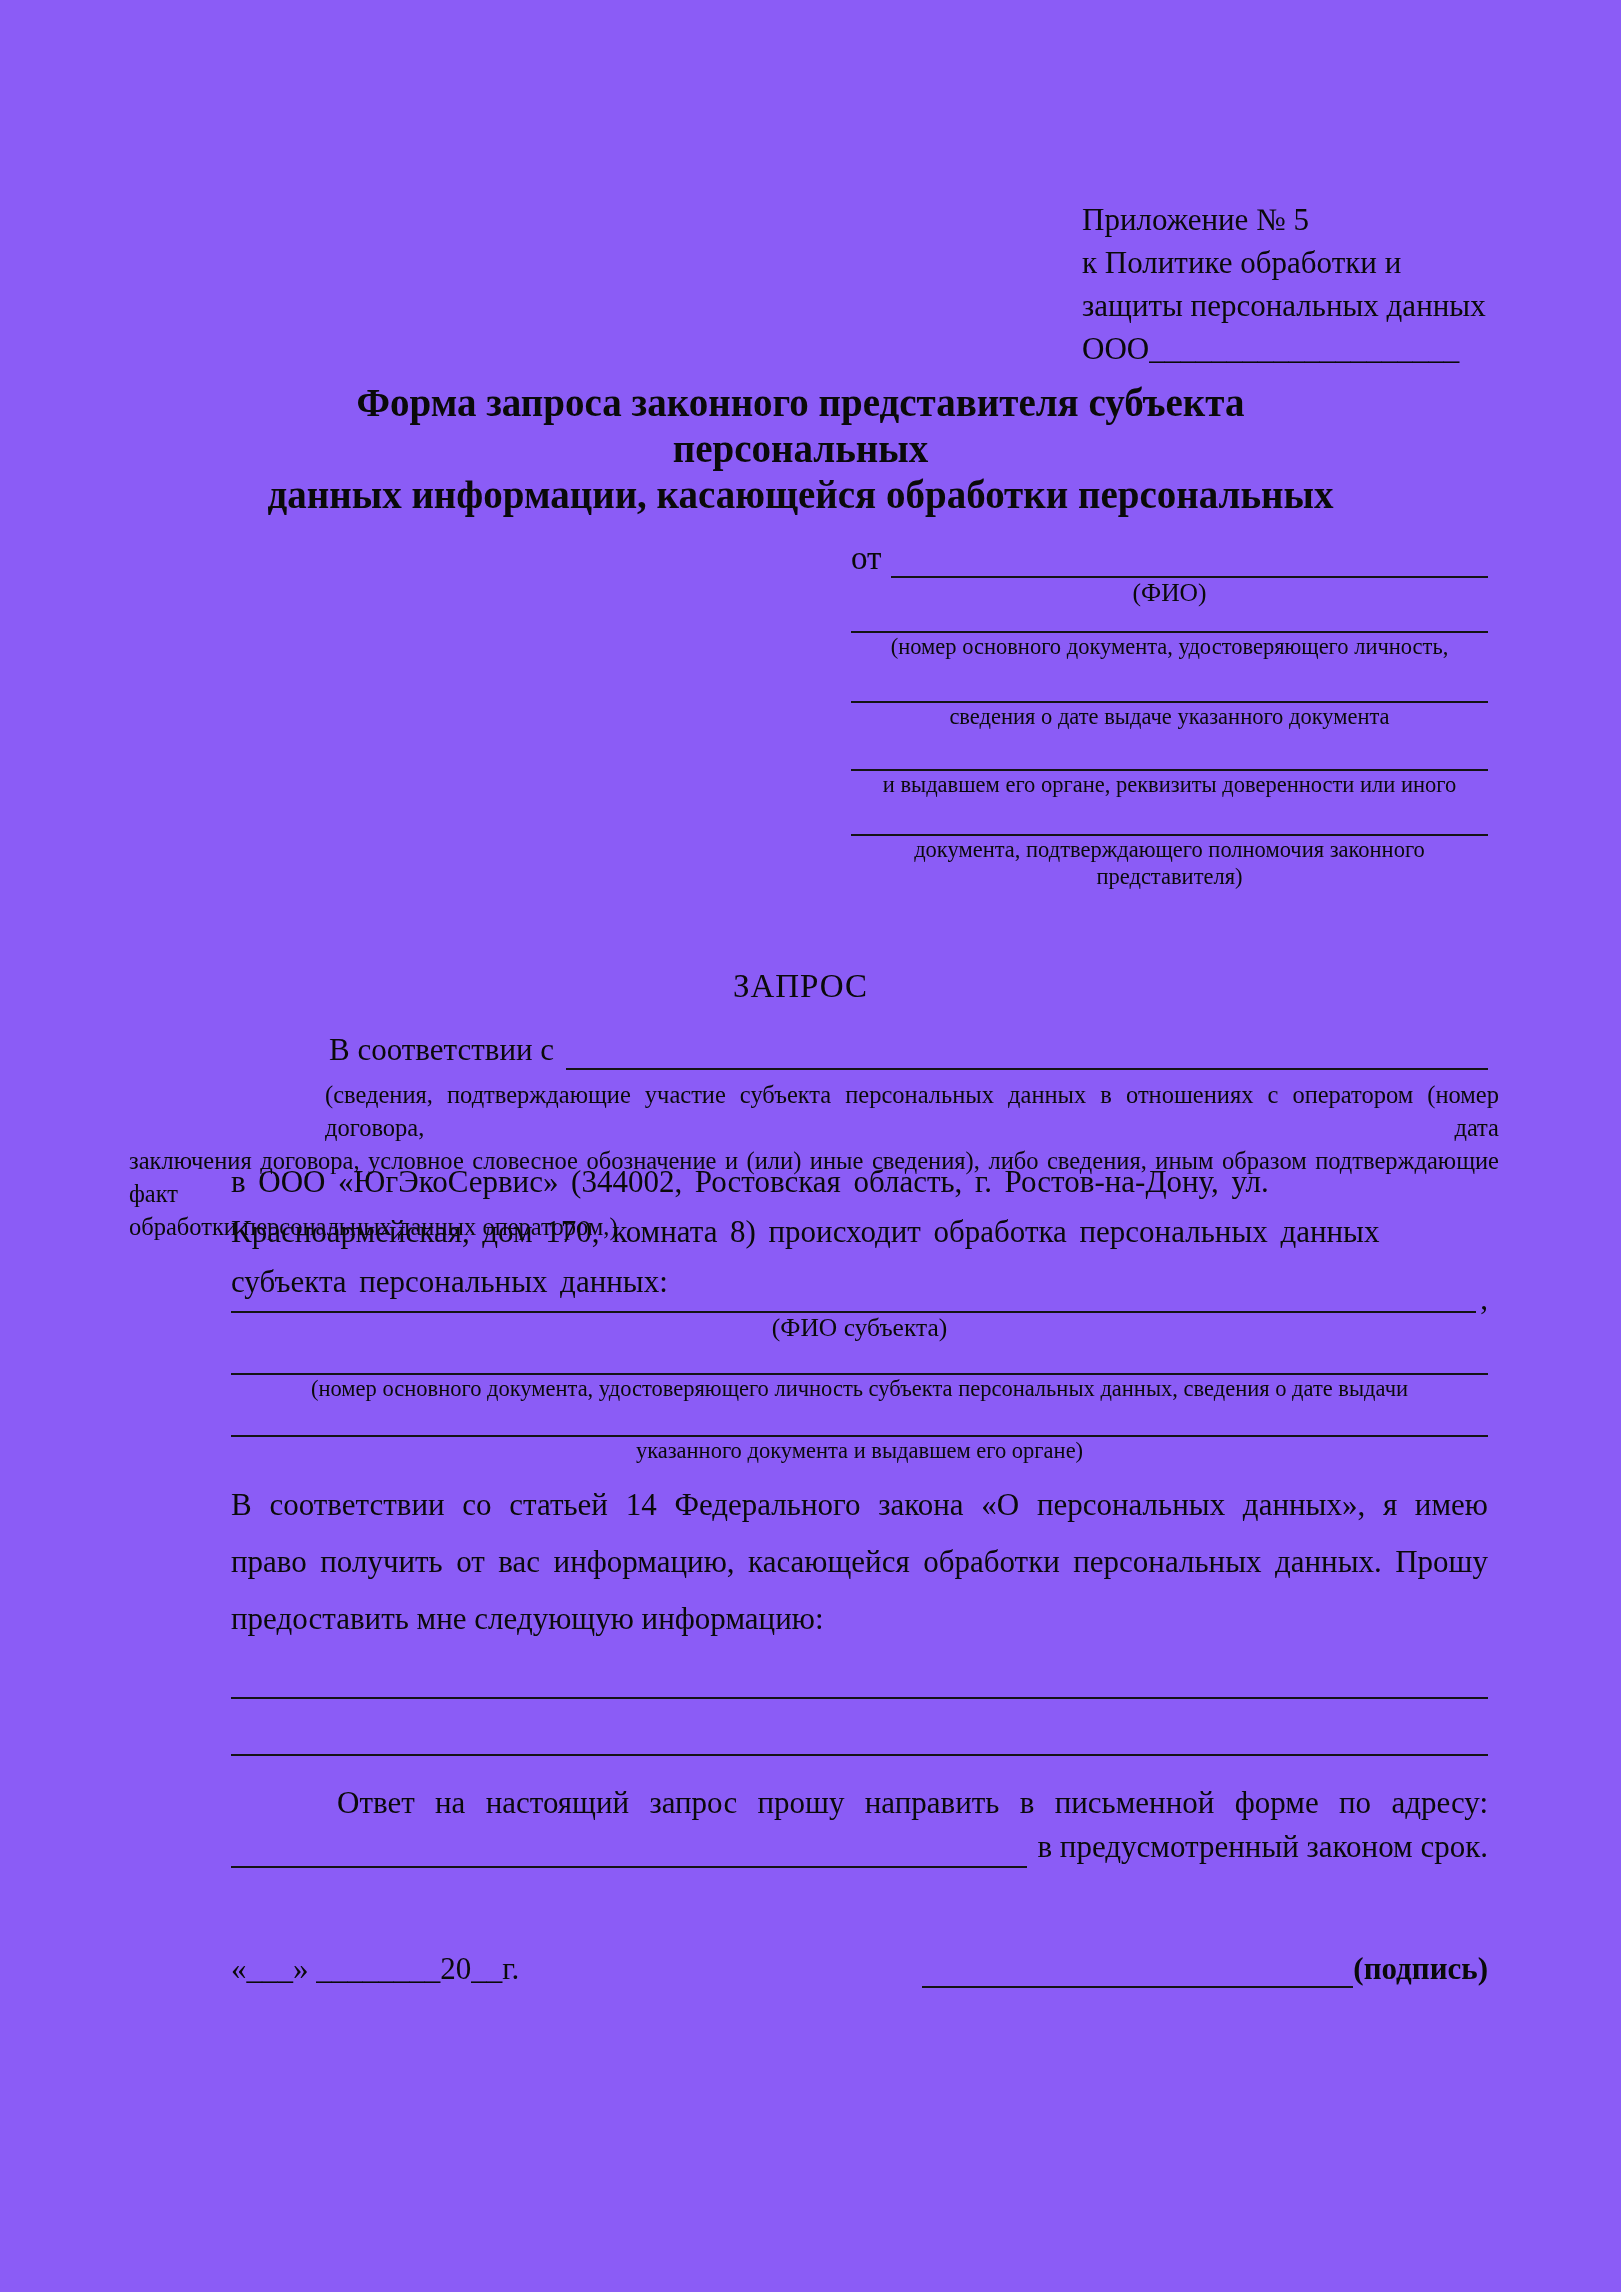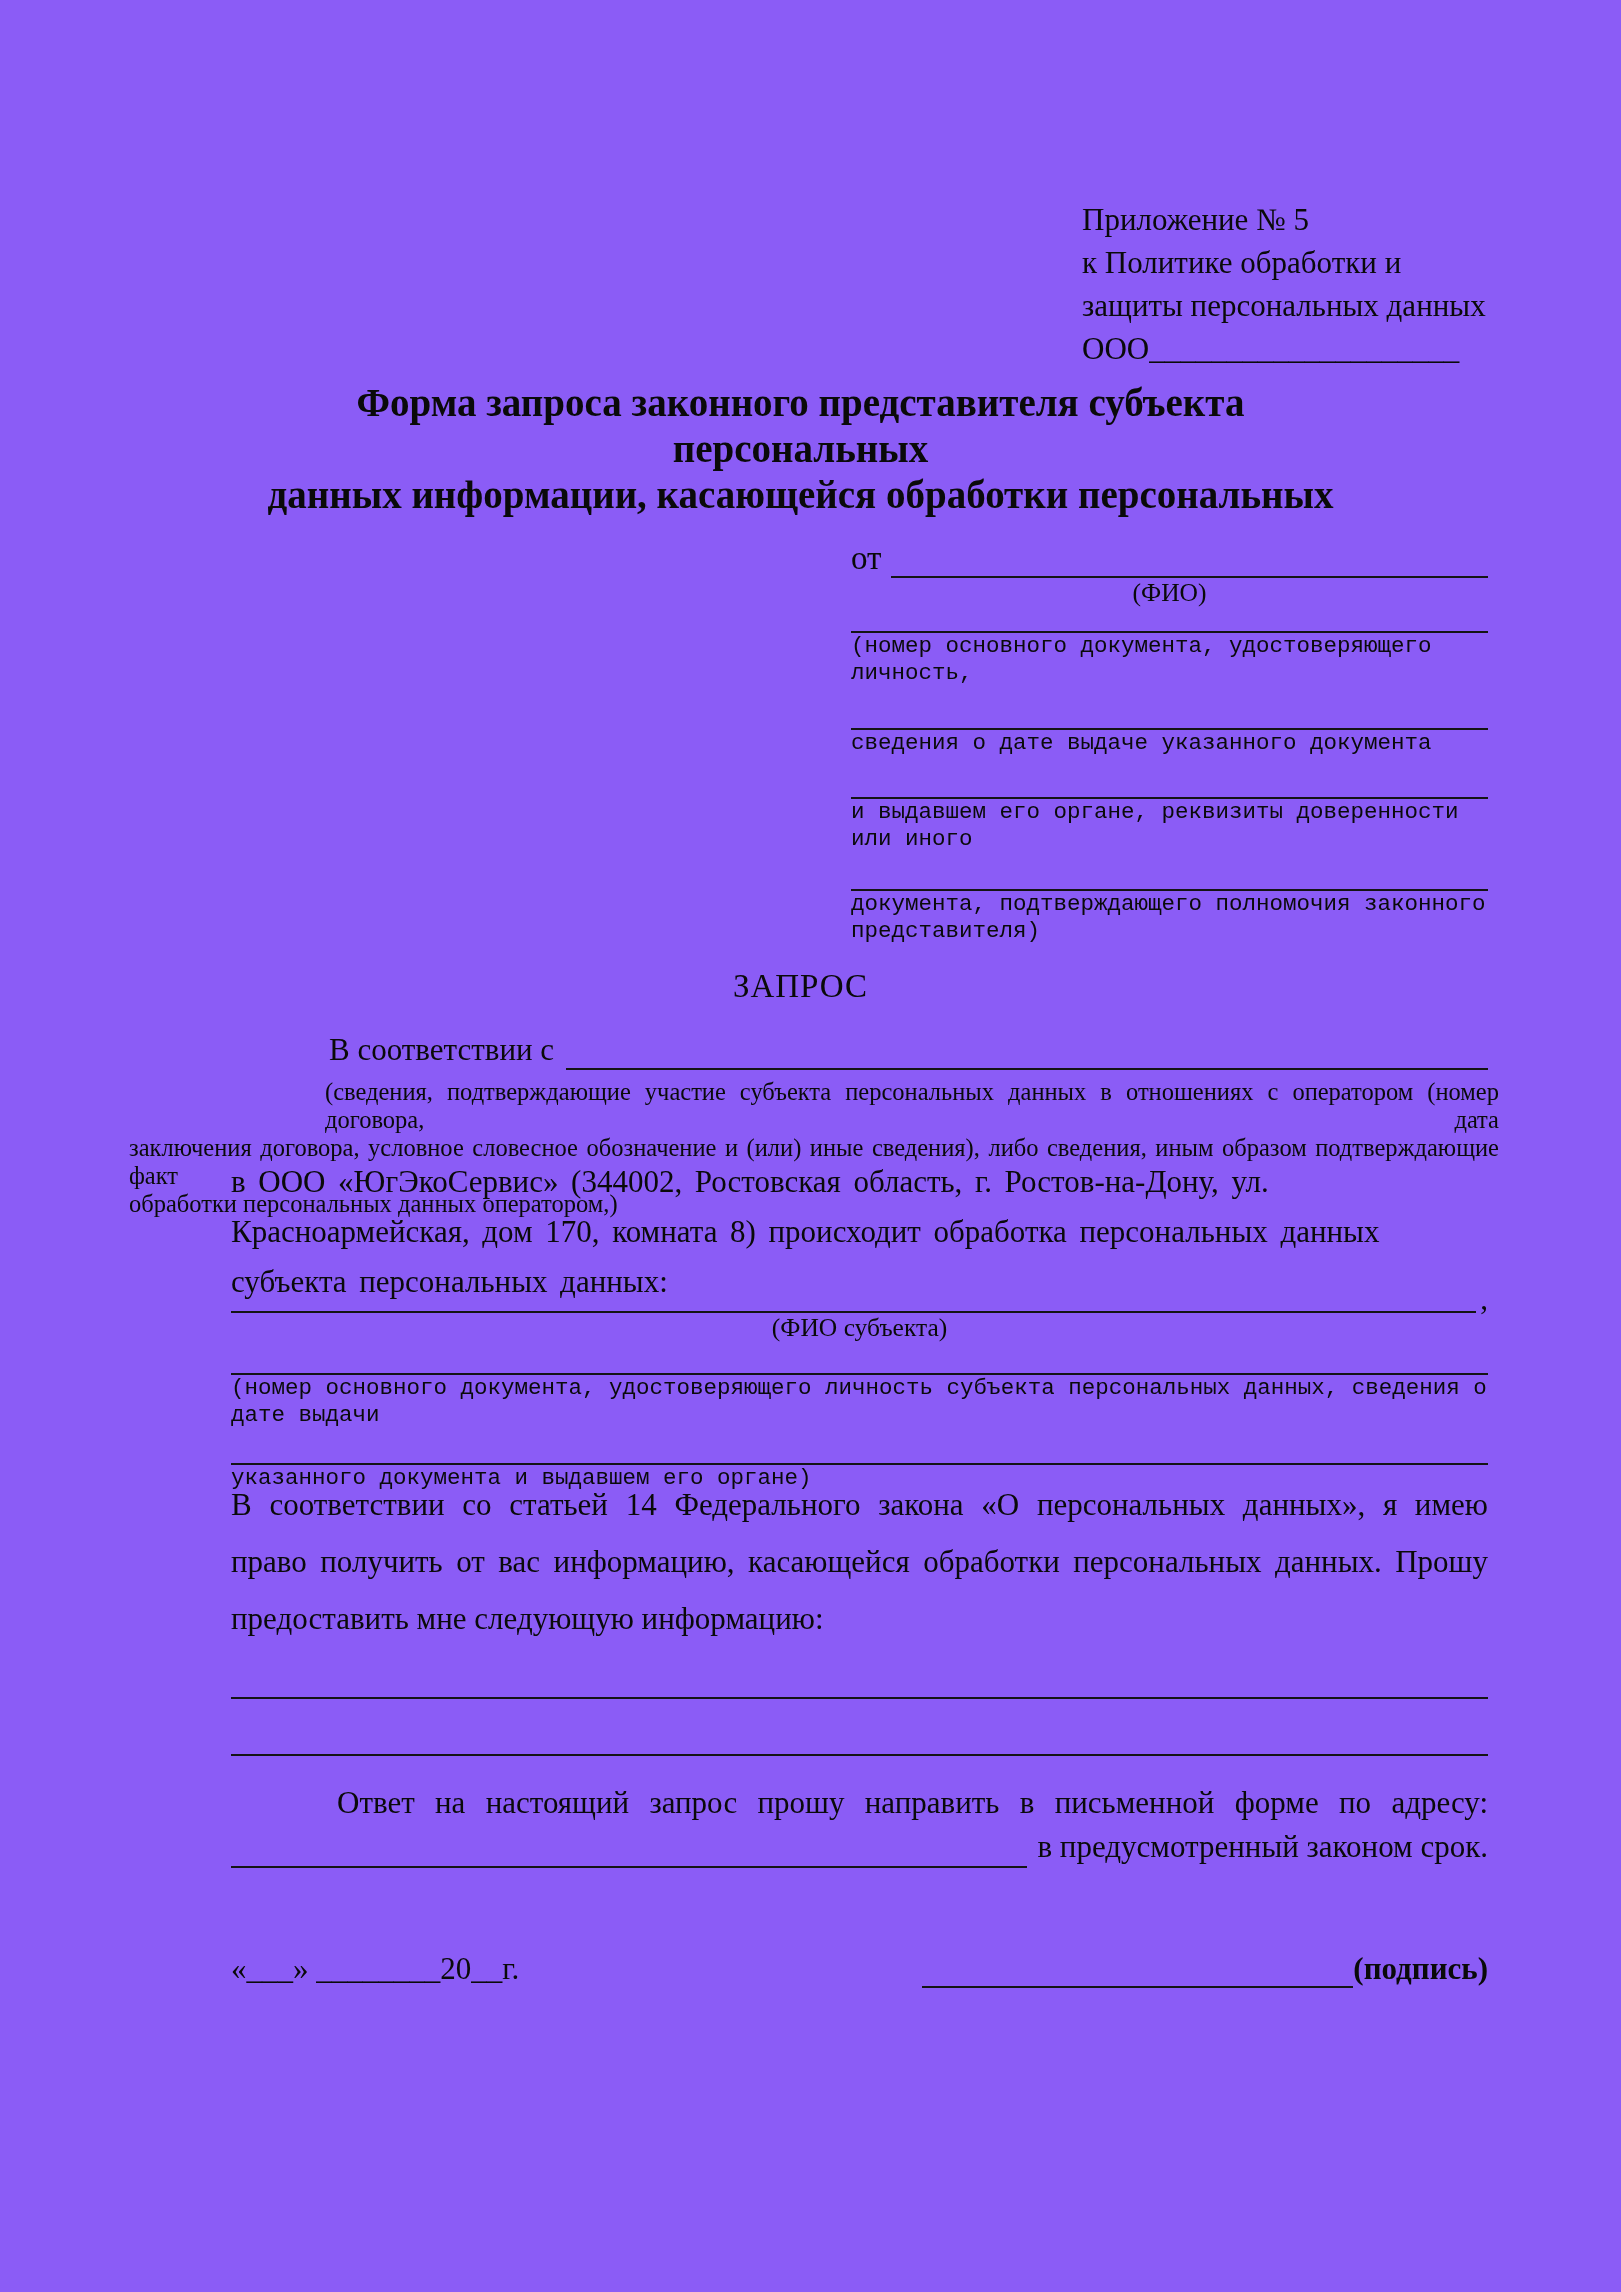--- a/index.html
+++ b/index.html
@@ -17,36 +17,36 @@
   
   .title{top:380px;left:231px;width:1257px;padding-right:118px;box-sizing:border-box;
          text-align:center;font-weight:bold;font-size:39px;line-height:46px;}
   
   .addr-block{top:539px;left:851px;width:637px;font-size:33px;}
   .addr-org{line-height:41px;margin-bottom:21.6px;}
   .from-line{display:flex;align-items:flex-end;line-height:39px;}
   .from-line .lbl{flex:0 0 auto;padding-right:9.8px;}
   .blank{border-bottom:2.9px solid #141414;}
   .from-line .blank{flex:1 1 auto;height:37px;}
-  .cap{font-size:22.5px;line-height:27.4px;font-family:Liberation Mono, monospace;}
+  .cap{font-size:22.5px;line-height:27.4px;text-align:center;}
   .cap-fio{font-size:25.5px;line-height:29px;text-align:center;}
   .addr-block .group-blank{height:39px;border-bottom:2.9px solid #141414;}
   .addr-block .g1{height:23.5px;}
   .addr-block .g2{height:41px;}
   .addr-block .g3{height:39px;}
   .addr-block .g4{height:35px;}
   
   .request-heading{top:968px;left:231px;width:1257px;padding-right:118px;box-sizing:border-box;
                    text-align:center;font-size:33px;letter-spacing:1px;}
   
   .intro-line{top:1029px;left:231px;width:1257px;display:flex;align-items:flex-end;line-height:41px;}
   .intro-line .lbl{flex:0 0 auto;margin-left:98px;padding-right:11.8px;}
   .intro-line .blank{flex:1 1 auto;height:39px;}
   
-  .small-note{top:1078px;left:129px;width:1370px;font-size:24.5px;line-height:28px;}
+  .small-note{top:1078px;left:129px;width:1370px;font-size:24.5px;line-height:33px;}
   .jl{text-align:justify;text-align-last:justify;}
   .small-note .indent1{padding-left:196px;box-sizing:border-box;}
   
   .operator-para{top:1157px;left:231px;width:1257px;line-height:50px;word-spacing:4.9px;}
   
   .subject-area{top:1284px;left:231px;width:1257px;}
   .line-comma{display:flex;align-items:flex-end;}
   .line-comma .blank{flex:1 1 auto;height:23.5px;}
   .line-comma .comma{flex:0 0 auto;line-height:29px;padding-left:3.9px;}
   .subject-area .b2{height:31px;border-bottom:2.9px solid #141414;}

